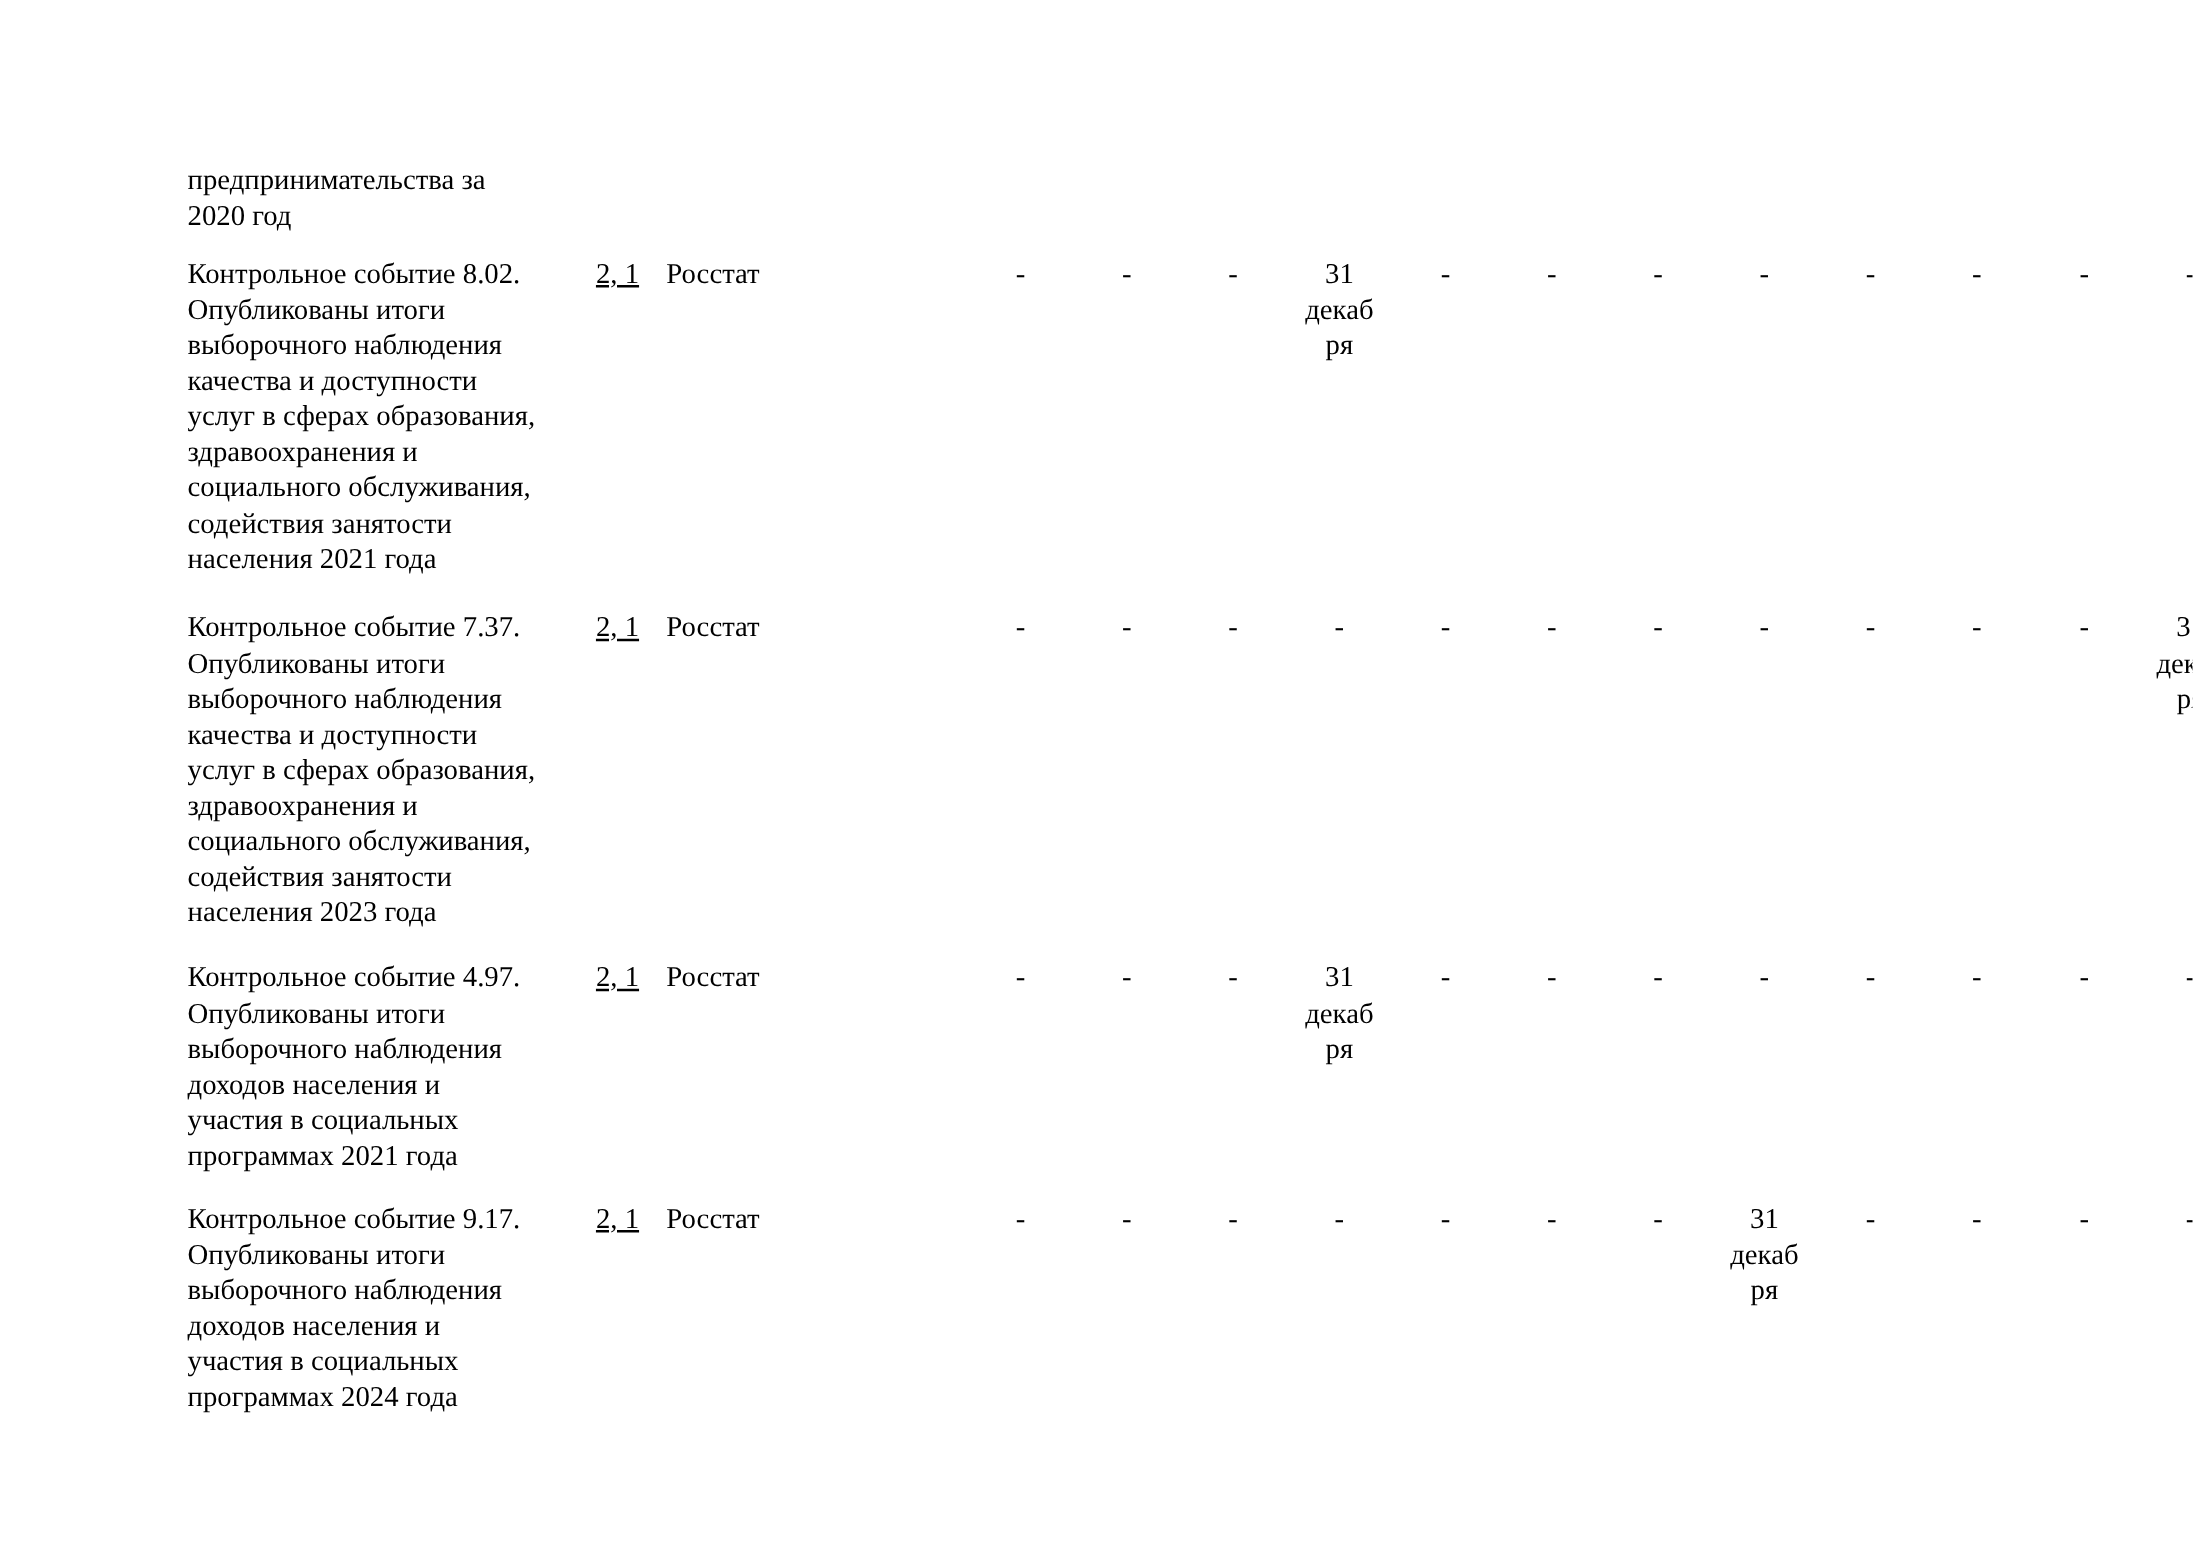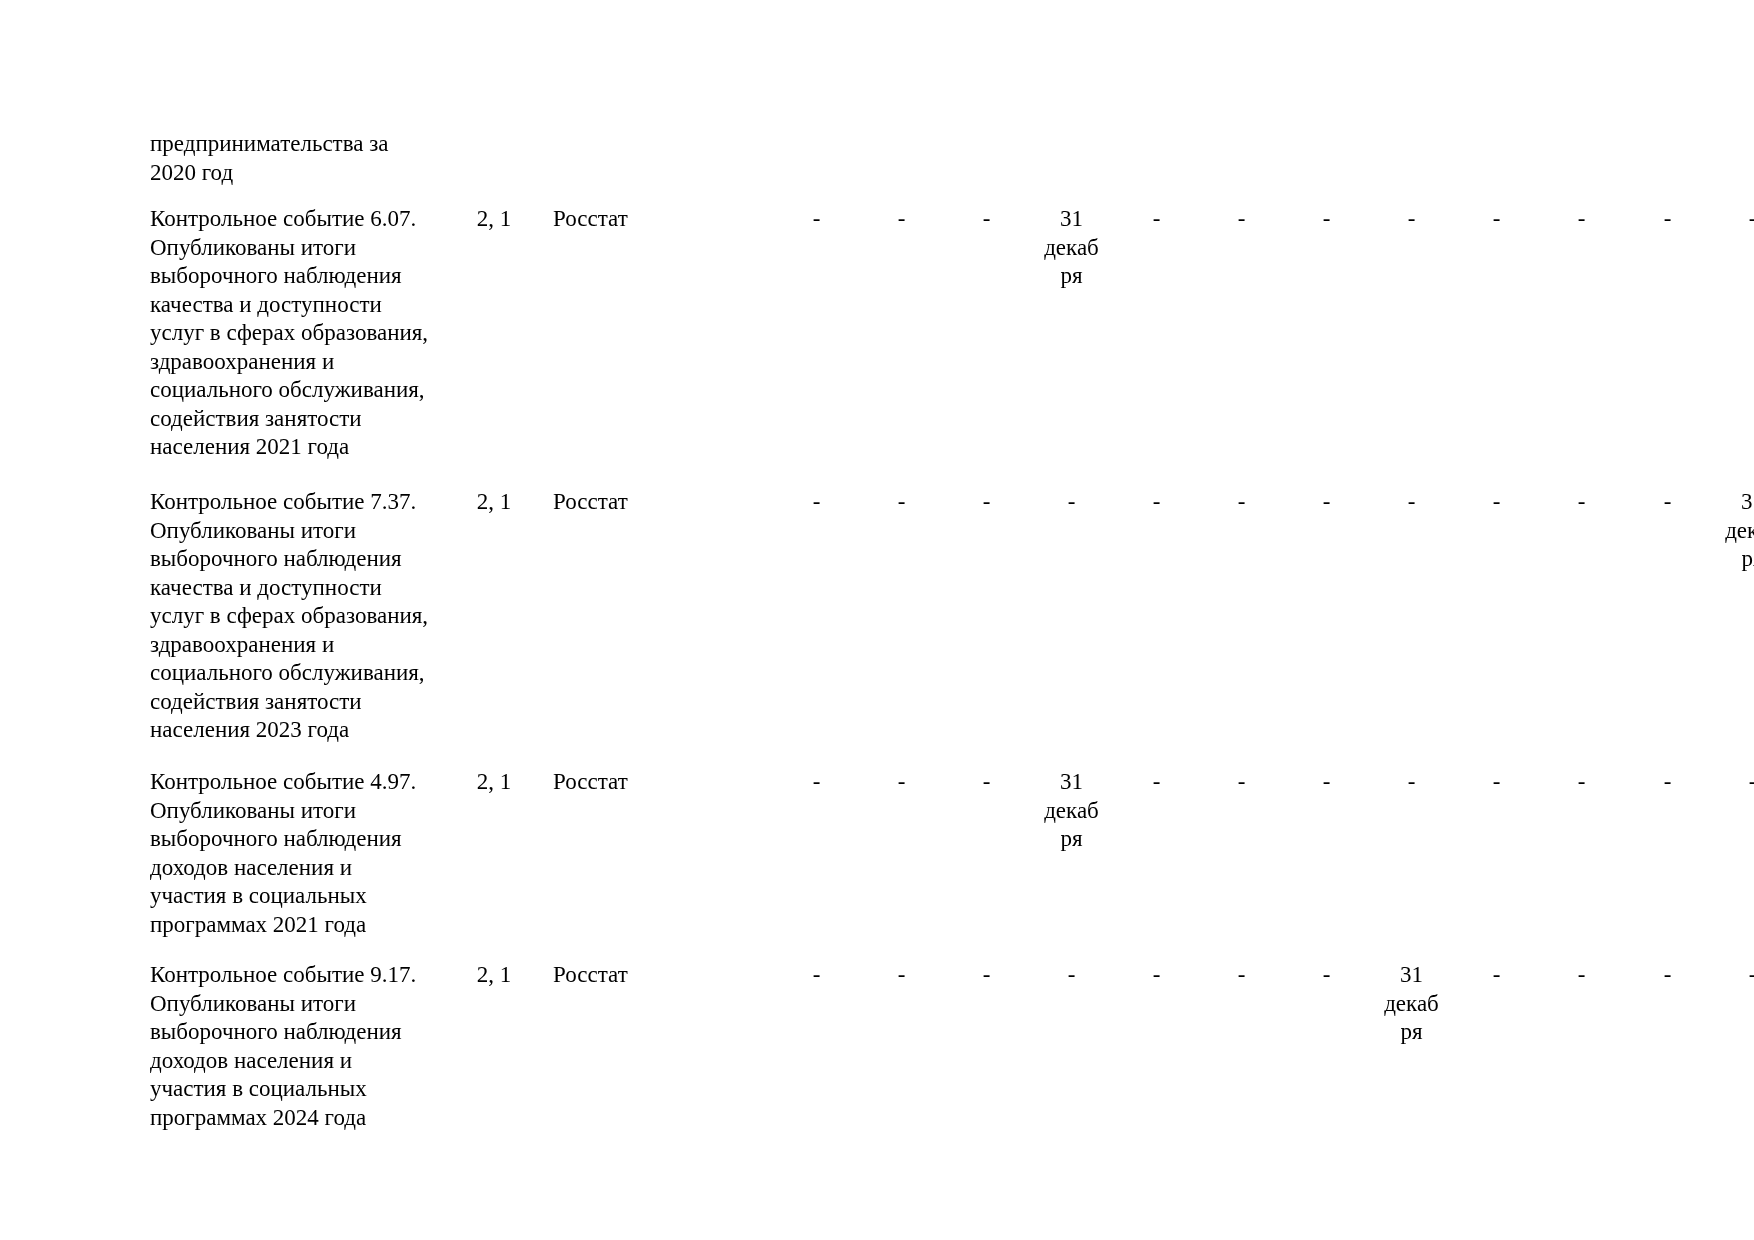--- a/index.html
+++ b/index.html
@@ -35,24 +35,25 @@
     left: 150px;
     width: 330px;
     white-space: pre-line;
   }
   .codes {
     position: absolute;
     left: 454px;
     width: 80px;
     text-align: center;
     white-space: nowrap;
+    text-decoration: underline;
   }
   .agency {
     position: absolute;
-    left: 553px;
+    left: 533px;
     width: 140px;
     white-space: nowrap;
   }
   .cell {
     position: absolute;
     width: 85px;
     text-align: center;
     white-space: pre-line;
   }
   .c0  { left: 774px; }
@@ -77,21 +78,21 @@
 <body>
 
 <div class="page">
 
   <div class="row r-frag">
     <div class="task">предпринимательства за
 2020 год</div>
   </div>
 
   <div class="row r0">
-    <div class="task">Контрольное событие 6.07.
+    <div class="task">Контрольное событие 8.02.
 Опубликованы итоги
 выборочного наблюдения
 качества и доступности
 услуг в сферах образования,
 здравоохранения и
 социального обслуживания,
 содействия занятости
 населения 2021 года</div>
     <div class="codes">2, 1</div>
     <div class="agency">Росстат</div>

